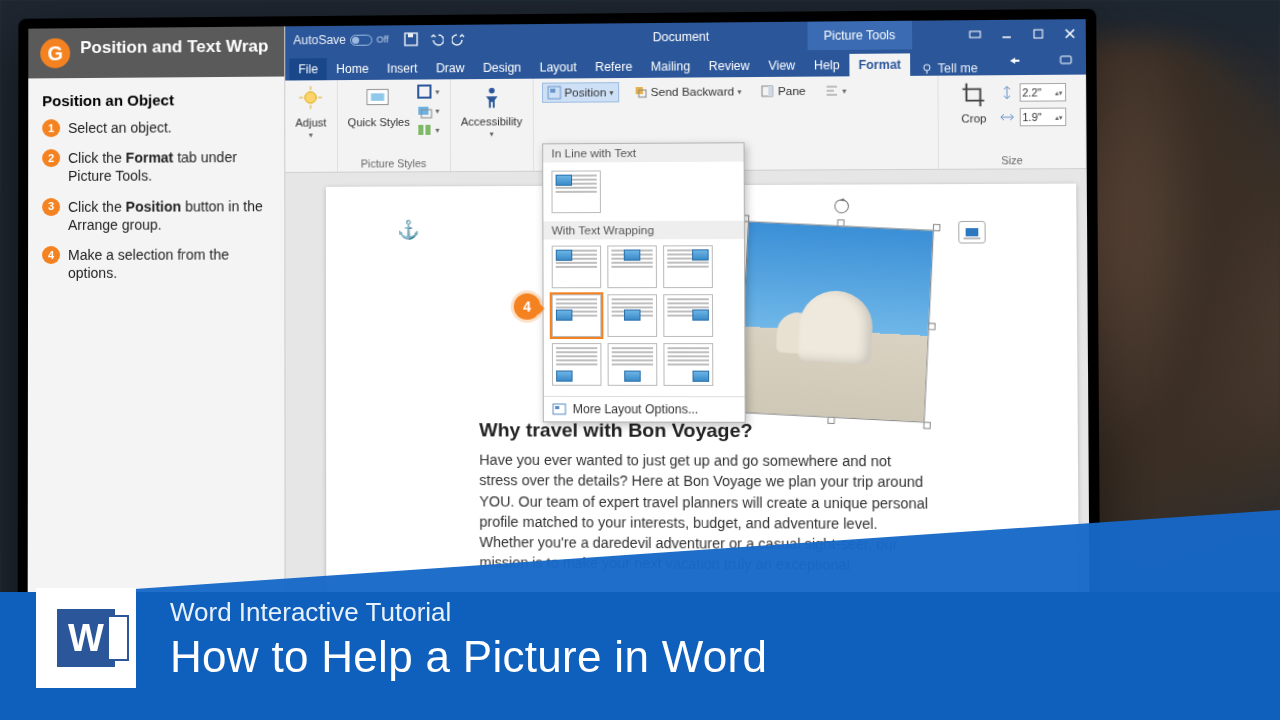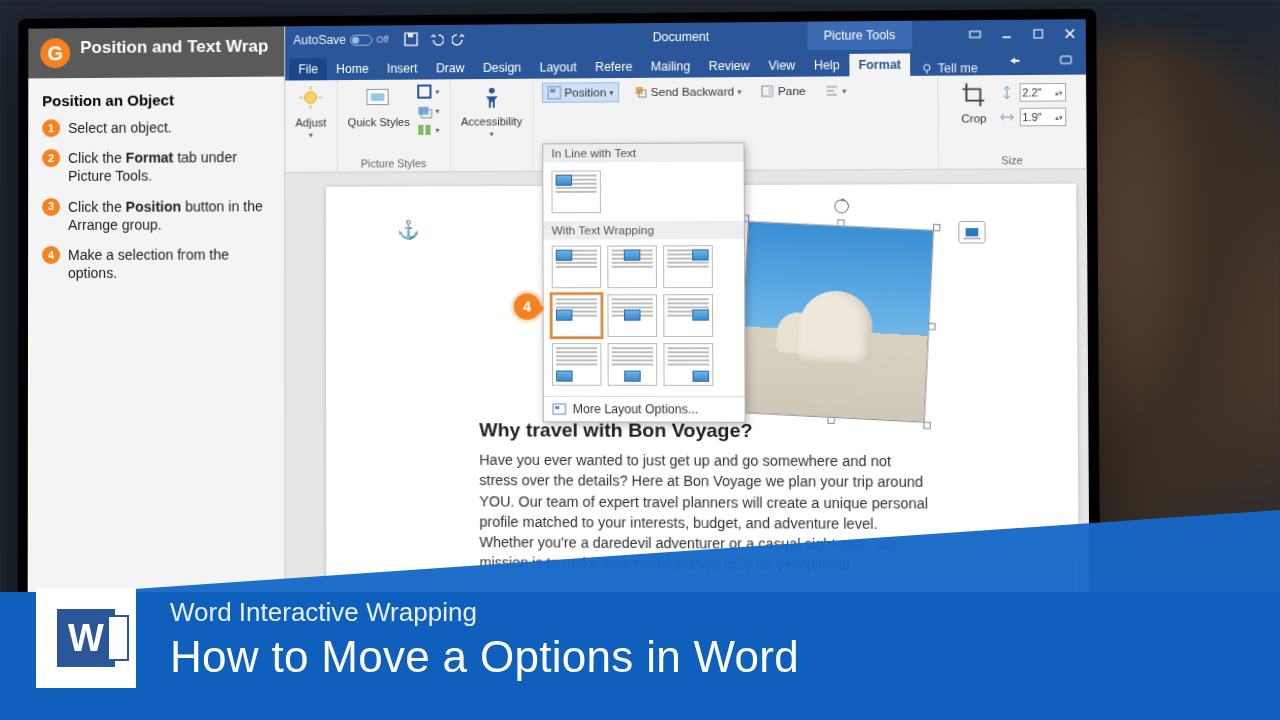--- a/index.html
+++ b/index.html
@@ -587,15 +587,15 @@
 
 <div class="title-overlay">
   <div class="blue-band"></div>
   <div class="blue-solid"></div>
   <div class="word-logo">
     <div class="tile">
       <span>W</span>
       <div class="pages"></div>
     </div>
   </div>
-  <div class="ov-sub">Word Interactive Wrapping</div>
-  <div class="ov-main">How to Move a Options in Word</div>
+  <div class="ov-sub">Word Interactive Tutorial</div>
+  <div class="ov-main">How to Help a Picture in Word</div>
 </div>
 
 </body></html>

